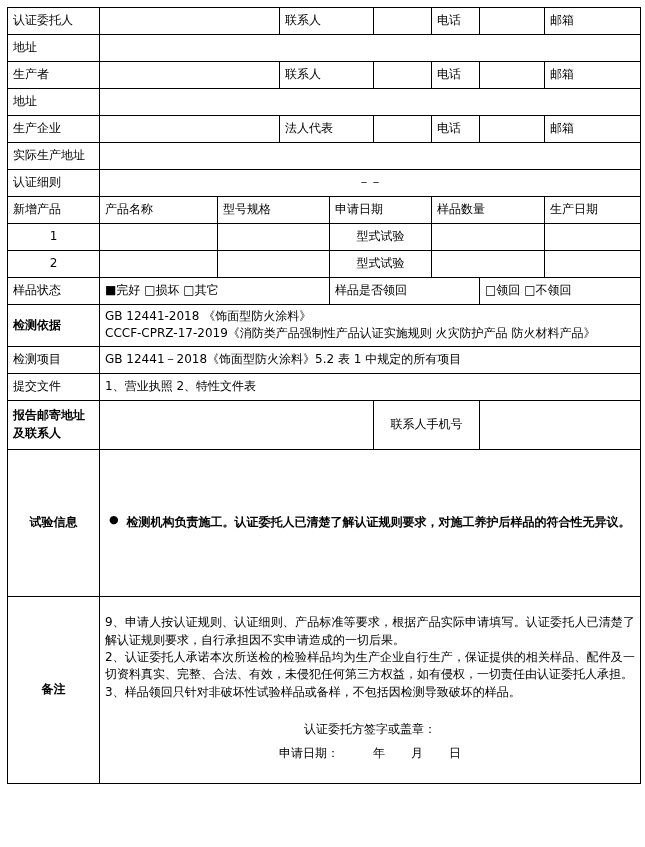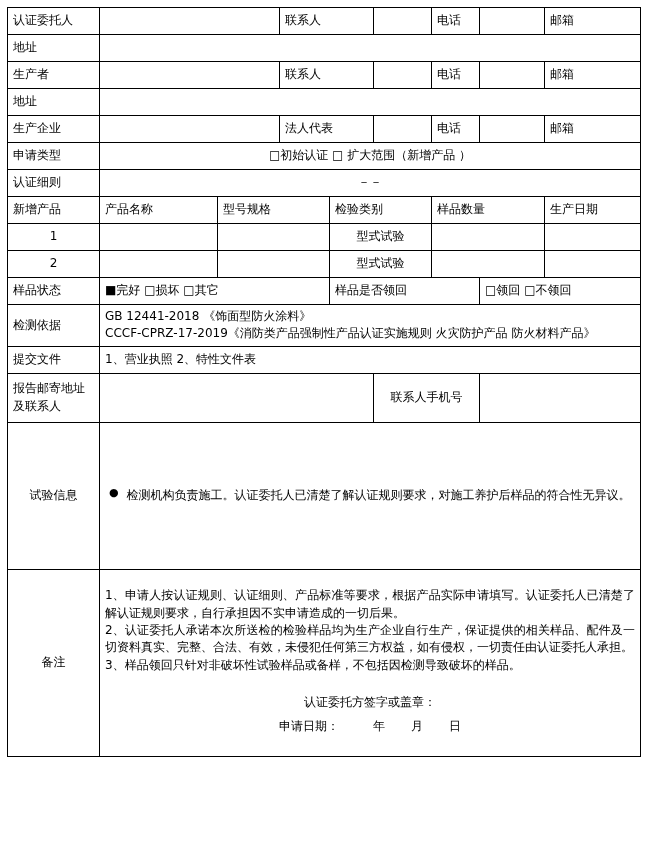--- a/index.html
+++ b/index.html
@@ -43,20 +43,21 @@
     white-space: nowrap;
   }
   .ctr {
     text-align: center;
   }
   .blank {
     background: #ffffff;
   }
   .vmid {
     vertical-align: middle;
+    font-weight: bold;
   }
   .vtop {
     vertical-align: top;
   }
   .pad-note {
     padding: 7px 8px;
     line-height: 1.75;
     text-align: justify;
   }
   .note-line {
@@ -140,37 +141,37 @@
     <tr>
       <td class="lbl">生产企业</td>
       <td class="blank" colspan="2"></td>
       <td class="lbl" colspan="2">法人代表</td>
       <td class="blank"></td>
       <td class="lbl">电话</td>
       <td class="blank"></td>
       <td class="lbl">邮箱</td>
     </tr>
 
-
-    <tr>
-      <td class="lbl">申请类型</td>
-      <td class="ctr" colspan="8">□初始认证     □ 扩大范围（新增产品 ）</td>
-    </tr>
+    <tr>
+      <td class="lbl">实际生产地址</td>
+      <td class="blank" colspan="8"></td>
+    </tr>
+
 
 
     <tr>
       <td class="lbl">认证细则</td>
       <td class="ctr" colspan="8">－－</td>
     </tr>
 
     <tr>
       <td class="lbl">新增产品</td>
       <td class="lbl">产品名称</td>
       <td class="lbl" colspan="2">型号规格</td>
-      <td class="lbl" colspan="2">检验类别</td>
+      <td class="lbl" colspan="2">申请日期</td>
       <td class="lbl" colspan="2">样品数量</td>
       <td class="lbl">生产日期</td>
     </tr>
 
     <tr>
       <td class="ctr">1</td>
       <td class="blank"></td>
       <td class="blank" colspan="2"></td>
       <td class="ctr" colspan="2">型式试验</td>
       <td class="blank" colspan="2"></td>
@@ -195,20 +196,24 @@
 
 
     <tr>
       <td class="lbl vmid">检测依据</td>
       <td class="lbl" colspan="8">
         <span class="note-line">GB 12441-2018  《饰面型防火涂料》</span>
         <span class="note-line">CCCF-CPRZ-17-2019《消防类产品强制性产品认证实施规则 火灾防护产品 防火材料产品》</span>
       </td>
     </tr>
 
+    <tr>
+      <td class="lbl">检测项目</td>
+      <td class="lbl" colspan="8">GB 12441－2018《饰面型防火涂料》5.2 表 1 中规定的所有项目</td>
+    </tr>
 
     <tr>
       <td class="lbl">提交文件</td>
       <td class="lbl" colspan="8">1、营业执照 2、特性文件表</td>
     </tr>
 
     <tr>
       <td class="lbl vmid" style="height:42px">
         <span class="note-line">报告邮寄地址</span>
         <span class="note-line">及联系人</span>
@@ -224,21 +229,21 @@
         <div class="bullet-row">
           <span class="bullet-dot">●</span>
           <span class="bullet-text">检测机构负责施工。认证委托人已清楚了解认证规则要求，对施工养护后样品的符合性无异议。</span>
         </div>
       </td>
     </tr>
 
     <tr>
       <td class="lbl vmid ctr" style="height:180px">备注</td>
       <td class="vtop pad-note" colspan="8">
-        <span class="note-line">1、申请人按认证规则、认证细则、产品标准等要求，根据产品实际申请填写。认证委托人已清楚了解认证规则要求，自行承担因不实申请造成的一切后果。</span>
+        <span class="note-line">9、申请人按认证规则、认证细则、产品标准等要求，根据产品实际申请填写。认证委托人已清楚了解认证规则要求，自行承担因不实申请造成的一切后果。</span>
         <span class="note-line">2、认证委托人承诺本次所送检的检验样品均为生产企业自行生产，保证提供的相关样品、配件及一切资料真实、完整、合法、有效，未侵犯任何第三方权益，如有侵权，一切责任由认证委托人承担。</span>
         <span class="note-line">3、样品领回只针对非破坏性试验样品或备样，不包括因检测导致破坏的样品。</span>
         <div class="sign-block">
           <span class="sign-line" style="margin-top:16px;">认证委托方签字或盖章：</span>
           <span class="sign-line">
             <span>申请日期：</span><span class="gap-md"></span><span>年</span><span class="gap-sm"></span><span>月</span><span class="gap-sm"></span><span>日</span>
           </span>
         </div>
       </td>
     </tr>

